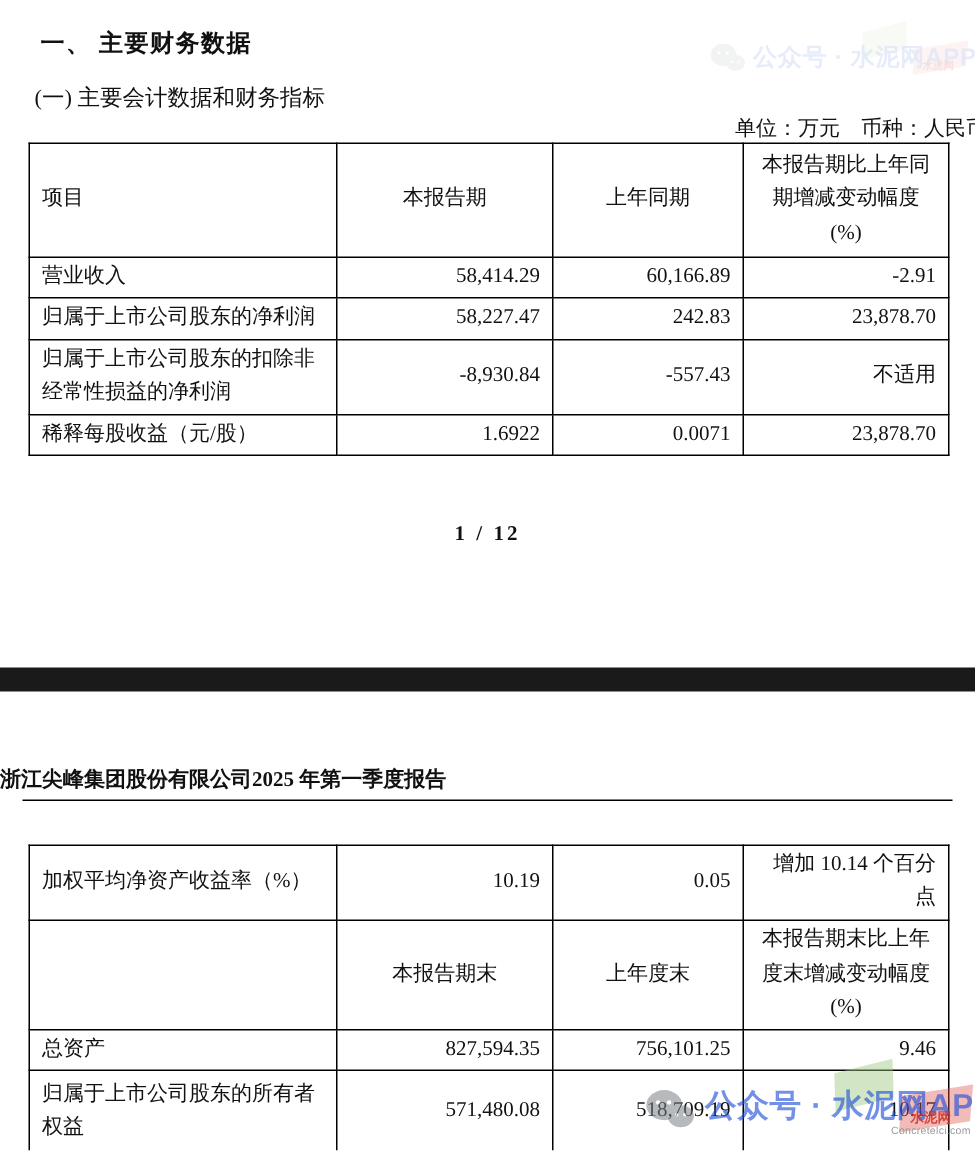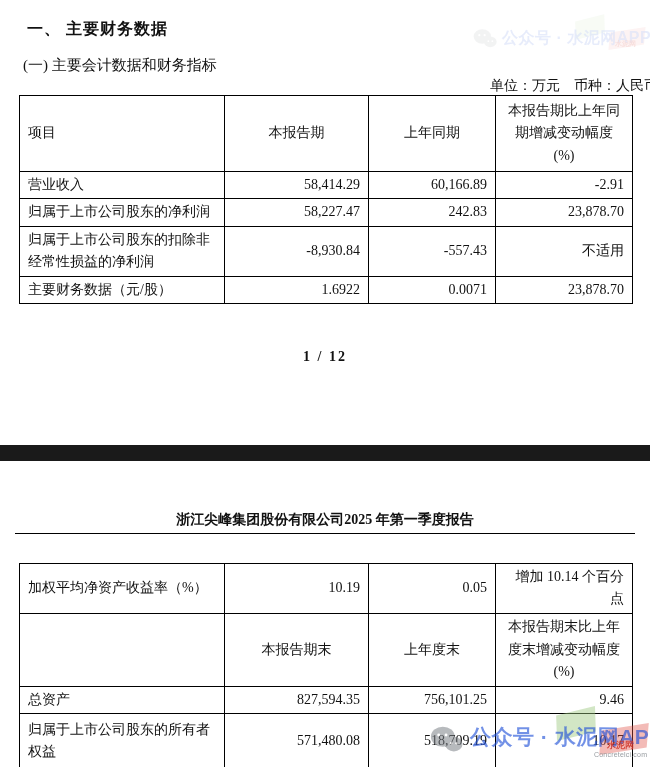--- a/index.html
+++ b/index.html
@@ -18,21 +18,21 @@
   table.t1{top:95px;}
   table.t2{top:563px;}
   td.lbl{text-align:left;padding-left:9px;}
   td.num{text-align:right;padding-right:8px;}
   td.num3{text-align:right;padding-right:15px;}
   td.num4{text-align:right;padding-right:12px;}
   td.ctr{text-align:center;}
   .pagenum{position:absolute;left:0;top:349px;width:650px;text-align:center;
     font-size:14px;font-weight:bold;letter-spacing:2px;}
   .black-bar{position:absolute;left:0;top:445px;width:650px;height:16px;background:#1a1a1a;}
-  .p2-title{position:absolute;left:0;top:511px;width:650px;text-align:center;
+  .p2-title{position:absolute;left:0;top:511px;width:650px;text-align:left;
     font-size:14px;font-weight:bold;}
   .p2-rule{position:absolute;left:15px;top:533px;width:620px;height:1px;background:#000;}
   
   .wm{pointer-events:none;font-family:"Liberation Sans","DejaVu Sans",sans-serif;}
   .wm-bottom{position:absolute;left:430px;top:720px;width:220px;height:46px;z-index:6;}
   .wm-top{position:absolute;left:473px;top:24px;width:178px;height:32px;z-index:6;opacity:0.17;}
   .wm-icon{position:absolute;left:0;top:5px;width:33px;height:29px;opacity:0.55;}
   .wm-top .wm-icon{width:24px;height:21px;top:4px;}
   .wm-text{position:absolute;left:40px;top:3px;font-size:21px;color:#1d4ed8;opacity:0.62;
     letter-spacing:0.5px;white-space:nowrap;font-weight:bold;}
@@ -88,21 +88,21 @@
       <td class="num3">242.83</td>
       <td class="num4">23,878.70</td>
     </tr>
     <tr style="height:48px">
       <td class="lbl">归属于上市公司股东的扣除非经常性损益的净利润</td>
       <td class="num">-8,930.84</td>
       <td class="num3">-557.43</td>
       <td class="num4">不适用</td>
     </tr>
     <tr style="height:24px">
-      <td class="lbl">主要财务数据（元/股）</td>
+      <td class="lbl">稀释每股收益（元/股）</td>
       <td class="num">1.6922</td>
       <td class="num3">0.0071</td>
       <td class="num4">23,878.70</td>
     </tr>
   </tbody>
     </table>
 
   <div class="pagenum">1 / 12</div>
 
   <div class="black-bar"></div>

